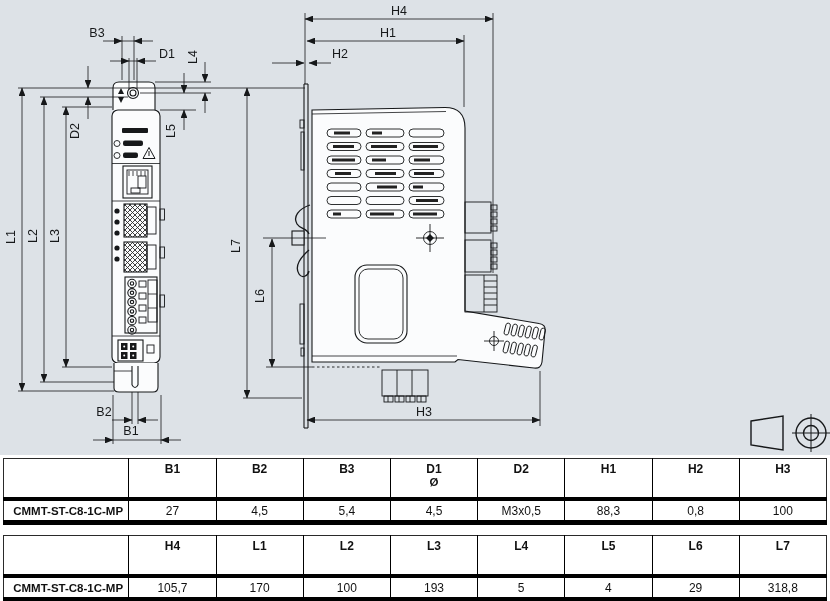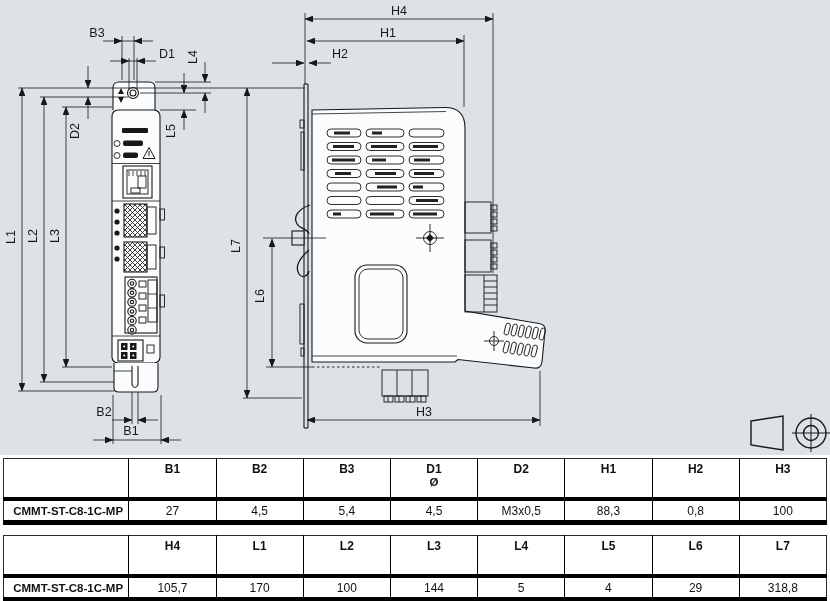--- a/index.html
+++ b/index.html
@@ -464,21 +464,21 @@
             <div class="sub"></div>
           </th>
     </tr>
   </thead>
   <tbody>
     <tr>
       <td class="lbl">CMMT-ST-C8-1C-MP</td>
       <td>105,7</td>
       <td>170</td>
       <td>100</td>
-      <td>144</td>
+      <td>193</td>
       <td>5</td>
       <td>4</td>
       <td>29</td>
       <td>318,8</td>
     </tr>
   </tbody>
 </table>
 
 </div>
 

